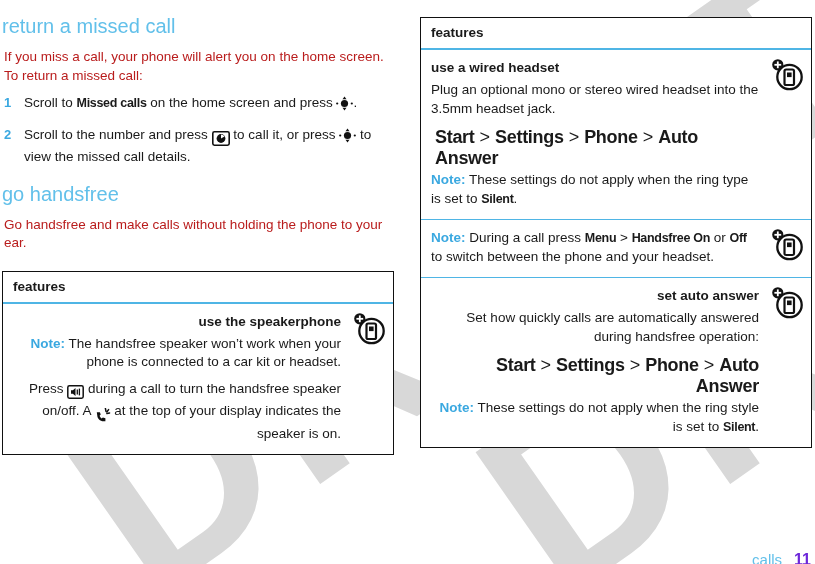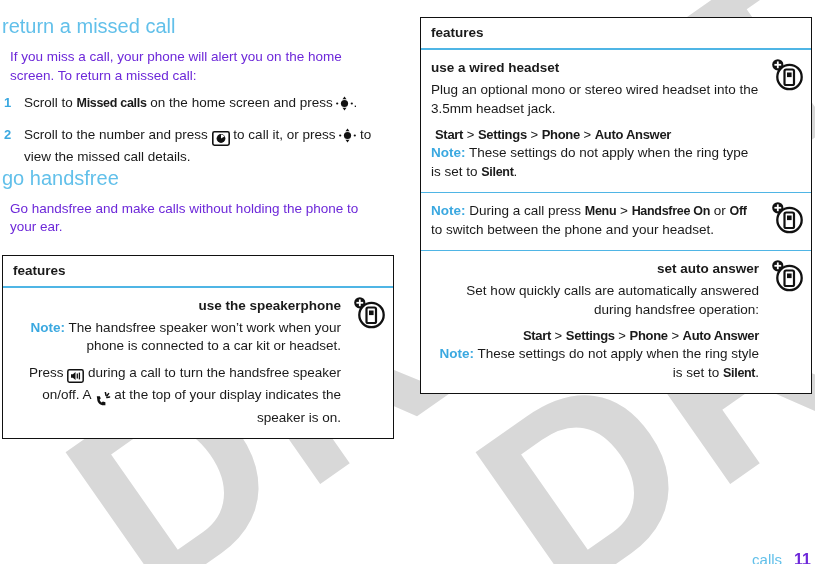--- a/index.html
+++ b/index.html
@@ -43,22 +43,22 @@
     color:#62c0ea;
     font-size:20px;
     font-weight:normal;
     margin:0;
     padding:0;
     letter-spacing:0px;
   }
   p.body{
     font-size:13.5px;
     line-height:18.5px;
-    margin:8px;
-    color:#6d28d9;
+    margin:2px;
+    color:#b91c1c;
   }
   .steps{margin:0;padding:0;list-style:none;}
   .step{
     position:relative;
     font-size:13.5px;
     line-height:18.5px;
     padding-left:22px;
     margin-top:9px;
   }
   .step .num{
@@ -94,21 +94,21 @@
     line-height:17px;
   }
   .frow .rtext{
     font-size:13.5px;
     line-height:18.5px;
     margin:0 0 0 0;
   }
   .frow .rtext + .rtext{margin-top:8px;}
   .note{color:#3aa8e0;font-weight:bold;}
   .path{
-    font-size:13px;
+    font-size:18px;
     font-weight:bold;
     letter-spacing:-0.3px;
     margin-top:9px;
     margin-bottom:2px;
     padding-left:4px;
   }
   .path .sep{font-weight:normal;letter-spacing:0;}
   .rowicon{
     position:absolute;
     right:6px;top:8px;
@@ -166,21 +166,21 @@
             </svg></span><span> to call it, or press </span><span class="ic"><svg width="17" height="15" viewBox="0 0 17 15">
               <circle cx="8.5" cy="7.5" r="3.6" fill="#111"></circle>
               <path d="M8.5 0.6 L10.5 3.3 L6.5 3.3 Z" fill="#111"></path>
               <path d="M8.5 14.4 L10.5 11.7 L6.5 11.7 Z" fill="#111"></path>
               <circle cx="1.2" cy="7.5" r="1.1" fill="#111"></circle>
               <circle cx="15.8" cy="7.5" r="1.1" fill="#111"></circle>
             </svg></span><span> to view the missed call details.</span>
       </li>
     </ul>
 
-    <h2 class="section" style="margin-top:0;">go handsfree</h2>
+    <h2 class="section" style="margin-top:16px;">go handsfree</h2>
 
     <p class="body" style="margin-top:10px;">Go handsfree and make calls without holding the phone to your ear.</p>
 
     <div class="ftable" style="margin-top:18px;">
       <div class="thead">features</div>
       <div class="frow">
         <div class="rowicon">
           <svg width="34" height="34" viewBox="0 0 34 34">
             <circle cx="18.5" cy="19" r="12.2" fill="none" stroke="#111" stroke-width="2.3"></circle>
             <rect x="13.5" y="11.5" width="9.5" height="15.5" rx="1.6" fill="#fff" stroke="#111" stroke-width="2.2"></rect>

